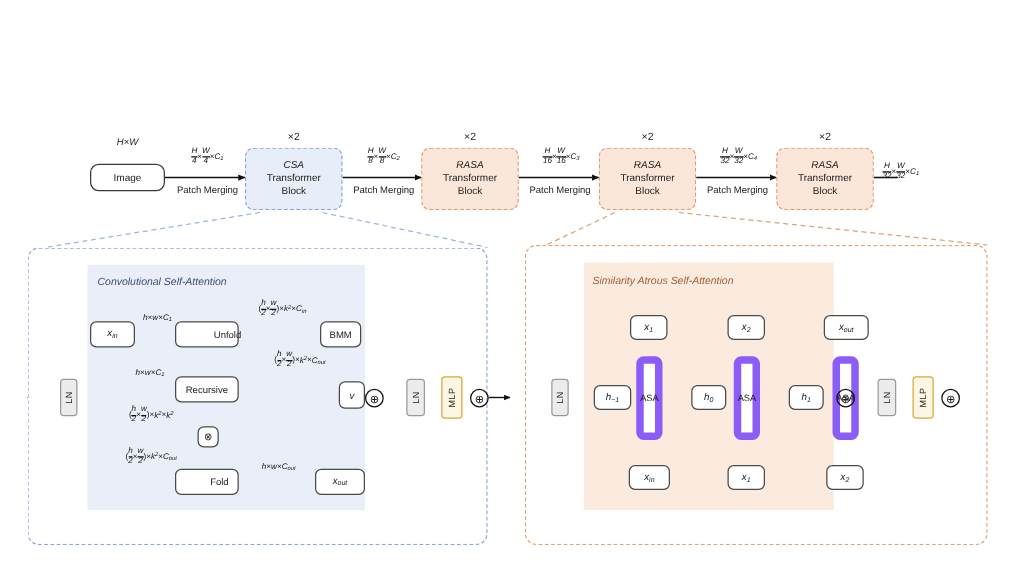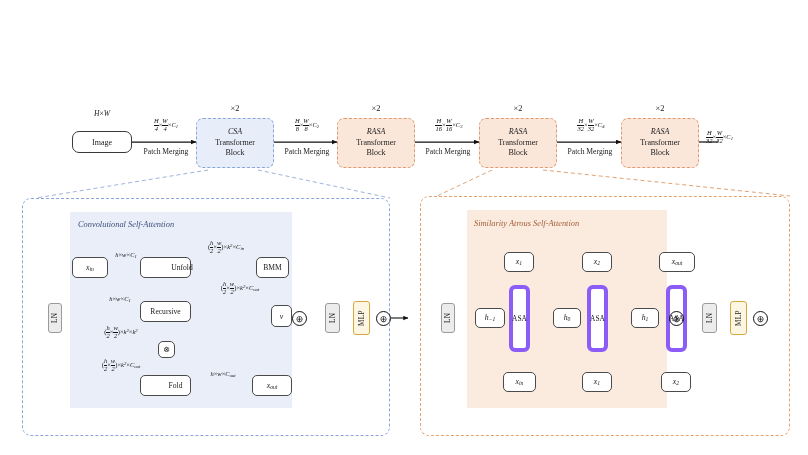--- a/index.html
+++ b/index.html
@@ -1,18 +1,18 @@
 <!DOCTYPE html>
 <html><head>
 <meta charset="utf-8">
 <style>
   html,body{margin:0;padding:0;background:#fff;}
   body{width:808px;height:455px;position:relative;
        font-family:"Liberation Sans",sans-serif;color:#1a1a1a;}
-  #stage{position:absolute;inset:0;width:808px;height:455px;overflow:hidden;font-family:Liberation Serif, serif;}
+  #stage{position:absolute;inset:0;width:808px;height:455px;overflow:hidden;}
 
   .abs{position:absolute;box-sizing:border-box;}
 
   
   .lbl{font-size:7.6px;line-height:1.05;white-space:nowrap;text-align:center;}
   .it{font-style:italic;}
   .ctr{display:flex;align-items:center;justify-content:center;text-align:center;}
 
   
   .imgbox{border:1.1px solid #3a3a3a;border-radius:7px;background:#fff;
@@ -28,21 +28,21 @@
   .inner{background:#e9eef8;}
   .inner.orange{background:#fbeade;}
   .ptitle{font-size:8.4px;font-style:italic;color:#3d4f7c;white-space:nowrap;}
   .ptitle.orange{color:#a4603a;}
 
   
   .node{border:1px solid #4a4a4a;border-radius:5px;background:#fff;
         font-size:7.6px;}
   .varnode{border:1px solid #4a4a4a;border-radius:5px;background:#fff;
            font-size:7.8px;font-style:italic;}
-  .tall{border:4px solid #8b5cf6;border-radius:6px;background:#fff;
+  .tall{border:6px solid #8b5cf6;border-radius:6px;background:#fff;
         font-size:7.4px;}
   .lnbox{border:1px solid #9a9a9a;border-radius:3px;background:#ececec;}
   .mlpbox{border:1.2px solid #d6a93c;border-radius:3px;background:#fdf6e3;}
   .vtext{font-size:7.2px;writing-mode:vertical-rl;transform:rotate(180deg);
          letter-spacing:.4px;}
 
   .dim{font-size:6.5px;white-space:nowrap;color:#111;}
   .dim .fr{display:inline-block;vertical-align:middle;text-align:center;
            font-style:italic;}
   .dim .fr span{display:block;line-height:1.02;}

